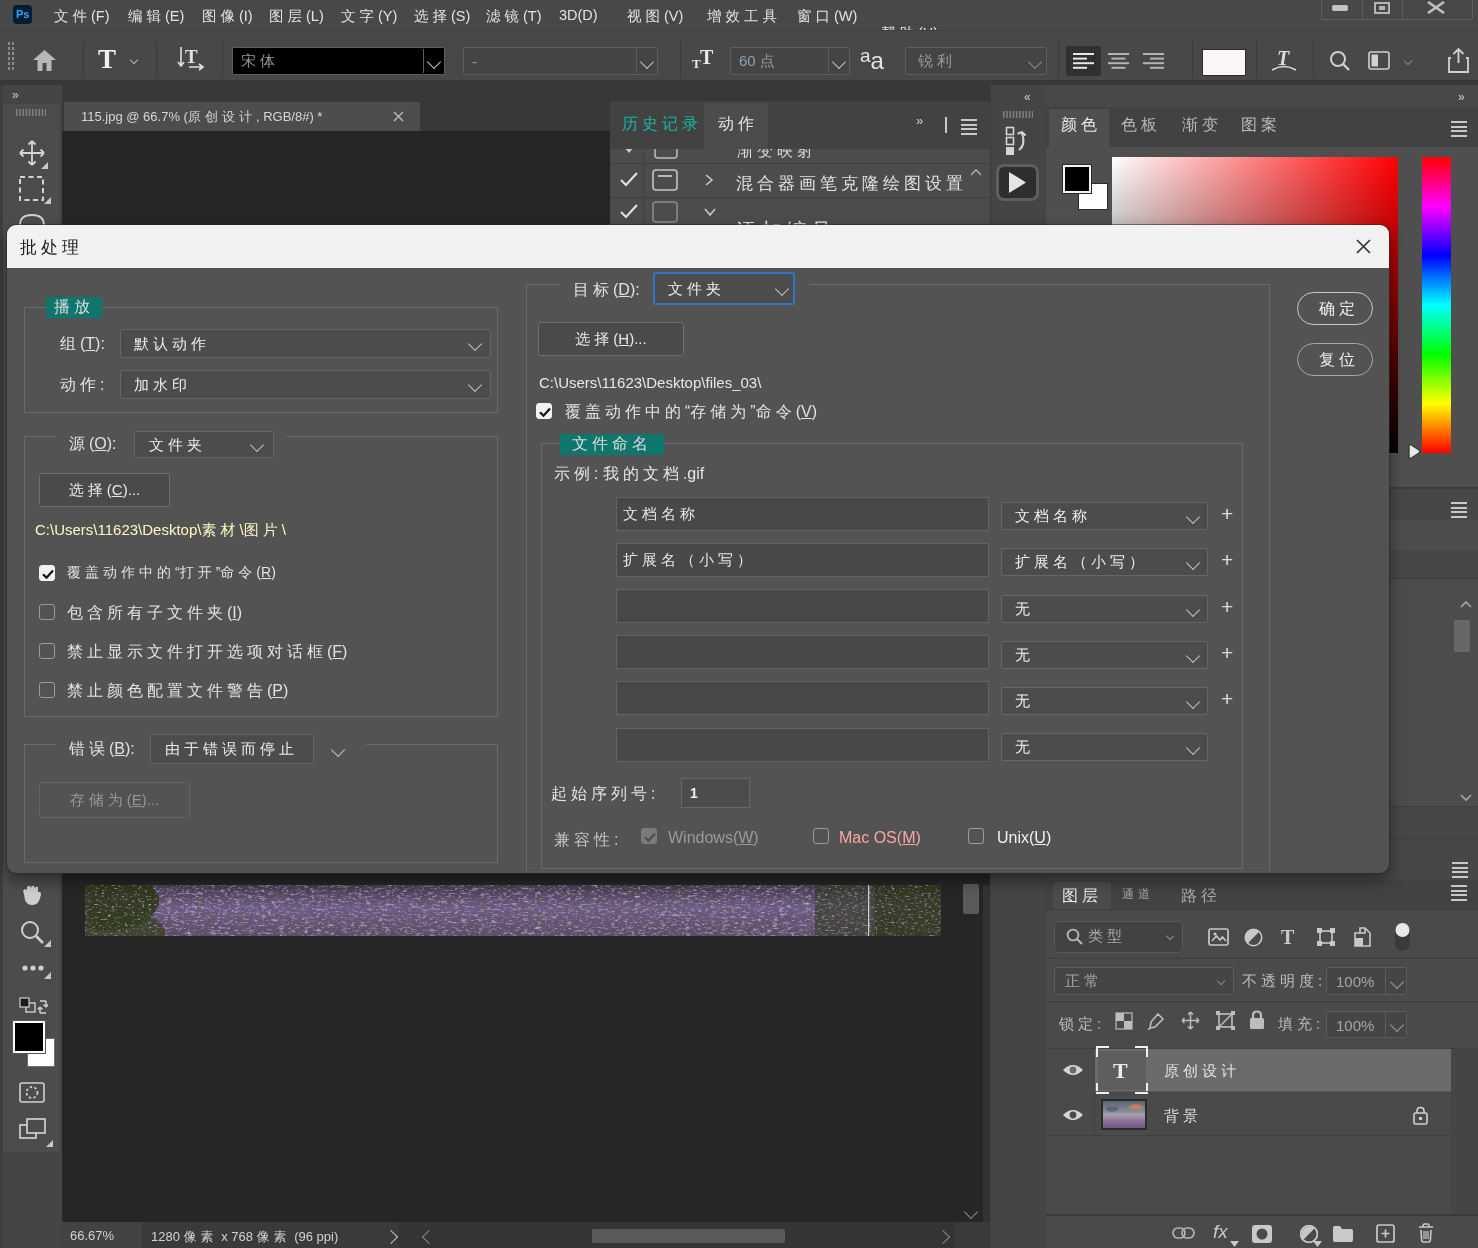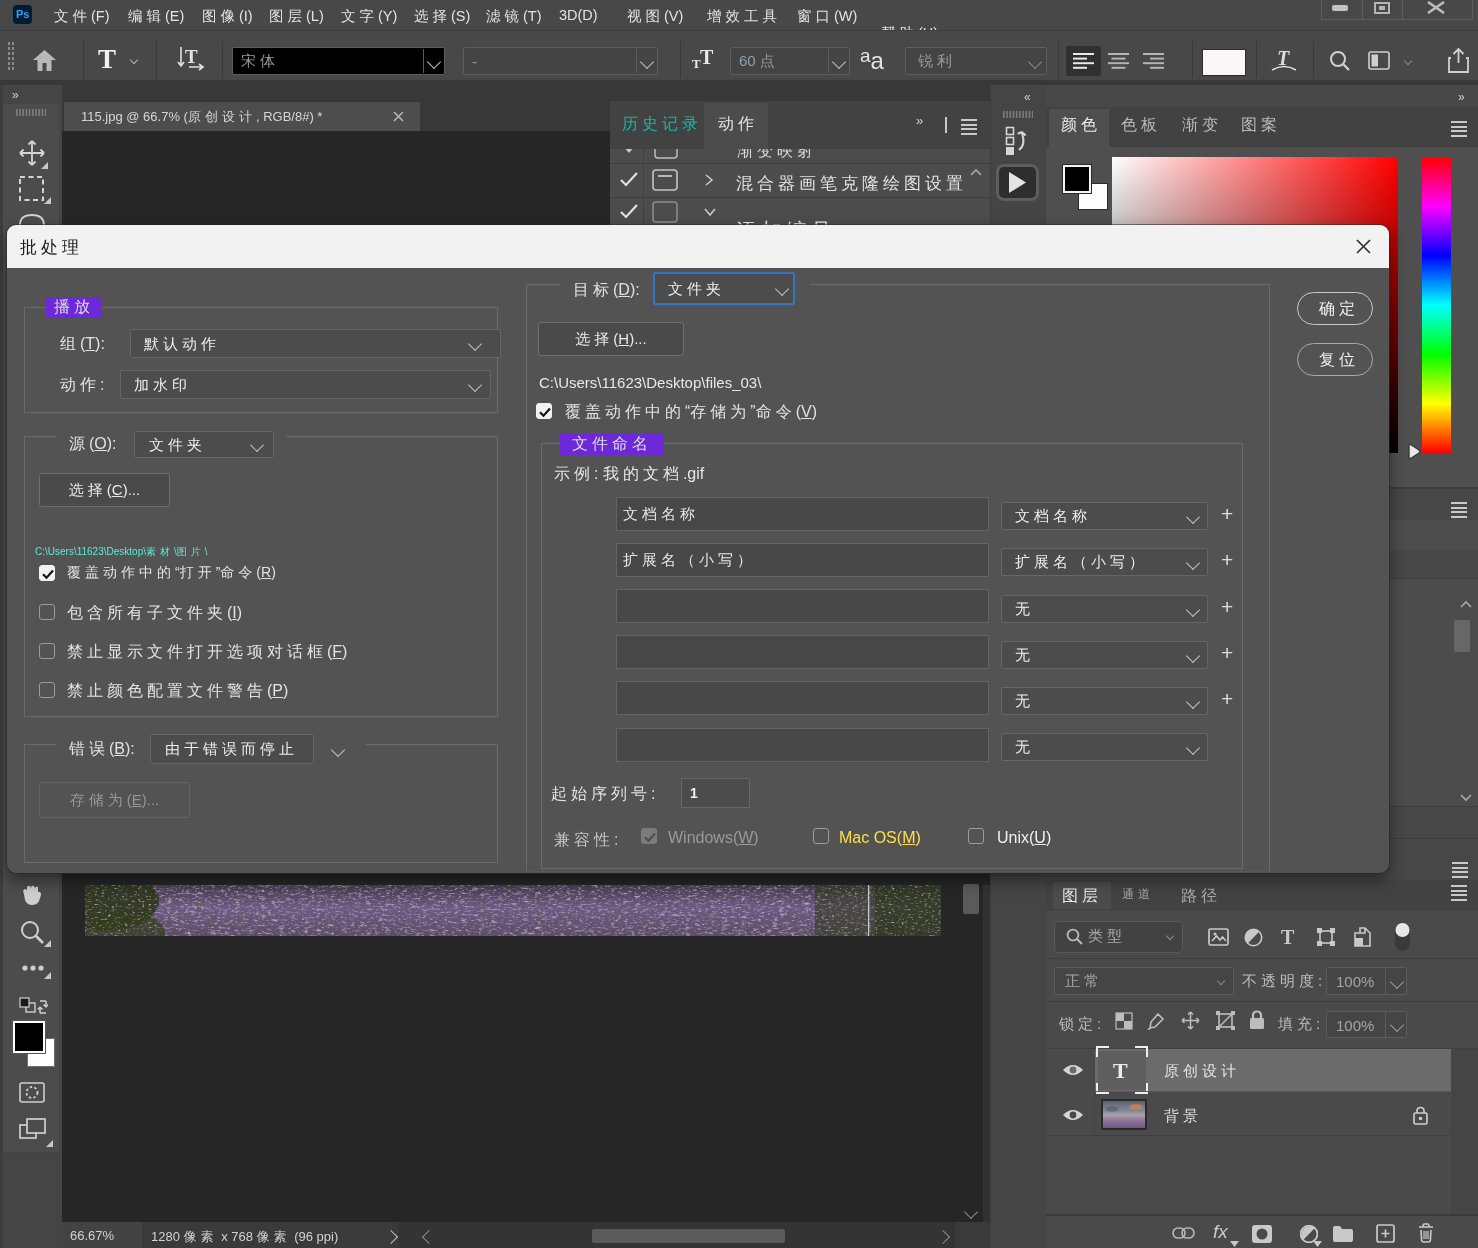--- a/index.html
+++ b/index.html
@@ -3,21 +3,21 @@
 <style>
 html,body{margin:0;padding:0}
 body{width:1478px;height:1248px;position:relative;overflow:hidden;background:#484848;font-family:"Liberation Sans",sans-serif;-webkit-font-smoothing:antialiased}
 .a{position:absolute}
 .tx{position:absolute;white-space:nowrap;color:#e2e2e2}
 .chev{position:absolute;width:9px;height:9px;border-right:1.6px solid #c0c0c0;border-bottom:1.6px solid #c0c0c0;transform:rotate(45deg)}
 .chevs{position:absolute;width:5px;height:5px;border-right:1.4px solid #b4b4b4;border-bottom:1.4px solid #b4b4b4;transform:rotate(45deg)}
 .dd{position:absolute;background:#4c4c4c;border:1px solid #666;border-radius:2px;box-sizing:border-box;color:#ededed;font-size:15px}
 .dd .lb{position:absolute;left:12px;top:50%;transform:translateY(-50%);white-space:nowrap}
 .fs{position:absolute;border:1px solid #6a6a6a;box-sizing:border-box}
-.lg{position:absolute;background:#6d28d9;color:#dcdcdc;white-space:nowrap}
+.lg{position:absolute;background:#0f766e;color:#dcdcdc;white-space:nowrap}
 .cb{position:absolute;width:16px;height:16px;border:1.5px solid #9b9b9b;border-radius:3px;box-sizing:border-box;background:transparent}
 .cb.on{background:#f2f2f2;border-color:#f2f2f2}
 .cb.on svg,.cb.dis svg{position:absolute;left:1px;top:2px}
 .cb.dis{background:#7b7b7b;border-color:#7b7b7b}
 .btn{position:absolute;background:#4a4a4a;border:1px solid #6e6e6e;border-radius:3px;box-sizing:border-box;color:#e8e8e8;font-size:15px;text-align:center}
 .hamb{position:absolute;width:16px;height:12px;border-top:2px solid #c9c9c9;border-bottom:2px solid #c9c9c9}
 .hamb:before{content:"";position:absolute;left:0;right:0;top:3px;height:2px;background:#c9c9c9}
 .hamb:after{content:"";position:absolute;left:0;right:0;top:7px;height:2px;background:#c9c9c9}
 .sep{position:absolute;width:1px;background:#3a3a3a}
 .k{letter-spacing:4px}
@@ -609,38 +609,38 @@
 <div class="a" style="left:7px;top:225px;width:1382px;height:648px;border-radius:9px;background:#535353;box-shadow:0 0 0 1px rgba(42,42,42,.55),0 7px 16px rgba(0,0,0,.45)"></div>
 <div class="a" style="left:7px;top:225px;width:1382px;height:43px;border-radius:9px 9px 0 0;background:#f2f2f2"></div>
 <div class="tx" style="left:20px;top:236px;font-size:17px;color:#1a1a1a"><span class="k">批处理</span></div>
 <svg class="a" style="left:1356px;top:239px" width="15" height="15">
       <path d="M1 1 L14 14 M14 1 L1 14" stroke="#333" stroke-width="1.7"></path>
     </svg>
 
 <div class="fs" style="left:24px;top:307px;width:474px;height:106px"></div>
 <div class="lg" style="left:46px;top:297px;font-size:16px;padding:0 8px"><span class="k">播放</span></div>
 <div class="tx" style="left:60px;top:334px;font-size:16px"><span class="k">组</span>(<u>T</u>):</div>
-<div class="dd" style="left:130px;top:329px;width:371px;height:29px">
+<div class="dd" style="left:120px;top:329px;width:371px;height:29px">
       <span class="lb" style="left:13px"><span class="k">默认动作</span></span>
     </div>
 <div class="chev" style="left:470px;top:339px"></div>
 <div class="tx" style="left:60px;top:375px;font-size:16px"><span class="k">动作</span>:</div>
 <div class="dd" style="left:120px;top:370px;width:371px;height:29px">
       <span class="lb" style="left:13px"><span class="k">加水印</span></span>
     </div>
 <div class="chev" style="left:470px;top:380px"></div>
 <div class="fs" style="left:24px;top:436px;width:474px;height:281px"></div>
 <div class="a" style="left:56px;top:428px;width:230px;height:31px;background:#535353"></div>
 <div class="tx" style="left:69px;top:434px;font-size:16px"><span class="k">源</span>(<u>O</u>):</div>
 <div class="dd" style="left:134px;top:431px;width:140px;height:27px">
       <span class="lb" style="left:14px"><span class="k">文件夹</span></span>
     </div>
 <div class="chev" style="left:252px;top:440px"></div>
 <div class="btn" style="left:39px;top:473px;width:131px;height:34px;line-height:32px"><span class="k">选择</span>(<u>C</u>)...</div>
-<div class="tx" style="left:35px;top:545px;font-size:10px;color:#5eead4">C:\Users\11623\Desktop\<span class="k">素材</span>\<span class="k">图片</span>\</div>
+<div class="tx" style="left:35px;top:521px;font-size:15px;color:#fef9c3">C:\Users\11623\Desktop\<span class="k">素材</span>\<span class="k">图片</span>\</div>
 <div class="cb on" style="left:39px;top:565px">
       <svg width="14" height="12">
         <path d="M2 6.2 L5.5 9.7 L12 2.5" stroke="#161616" stroke-width="2.3" fill="none"></path>
       </svg>
     </div>
 <div class="tx" style="left:67px;top:564px;font-size:14px"><span class="k">覆盖动作中的</span>“<span class="k">打开</span>”<span class="k">命令</span>(<u>R</u>)</div>
 <div class="cb" style="left:39px;top:604px"></div>
 <div class="tx" style="left:67px;top:603px;font-size:16px"><span class="k">包含所有子文件夹</span>(<u>I</u>)</div>
 <div class="cb" style="left:39px;top:643px"></div>
 <div class="tx" style="left:67px;top:642px;font-size:16px"><span class="k">禁止显示文件打开选项对话框</span>(<u>F</u>)</div>
@@ -716,21 +716,21 @@
 <div class="a" style="left:681px;top:778px;width:69px;height:30px;background:#4c4c4c;border:1px solid #666;box-sizing:border-box"></div>
 <div class="tx" style="left:690px;top:785px;font-size:14px;font-weight:bold;color:#f0f0f0">1</div>
 <div class="tx" style="left:554px;top:830px;font-size:16px;color:#c4c4c4"><span class="k">兼容性</span>:</div>
 <div class="cb dis" style="left:641px;top:828px">
       <svg width="14" height="12">
         <path d="M2 6.2 L5.5 9.7 L12 2.5" stroke="#4e4e4e" stroke-width="2.3" fill="none"></path>
       </svg>
     </div>
 <div class="tx" style="left:668px;top:829px;font-size:16px;color:#9a9a9a">Windows(<u>W</u>)</div>
 <div class="cb" style="left:813px;top:828px"></div>
-<div class="tx" style="left:839px;top:829px;font-size:16px;color:#fde047">Mac OS(<u>M</u>)</div>
+<div class="tx" style="left:839px;top:829px;font-size:16px;color:#fca5a5">Mac OS(<u>M</u>)</div>
 <div class="cb" style="left:968px;top:828px"></div>
 <div class="tx" style="left:997px;top:829px;font-size:16px;color:#f2f2f2">Unix(<u>U</u>)</div>
 
 <div class="a" style="left:1297px;top:292px;width:76px;height:33px;border:1.4px solid #c9c9c9;border-radius:17px;box-sizing:border-box"></div>
 <div class="tx" style="left:1319px;top:299px;font-size:16px;color:#f0f0f0"><span class="k">确定</span></div>
 <div class="a" style="left:1297px;top:343px;width:76px;height:33px;border:1.4px solid #a9a9a9;border-radius:17px;box-sizing:border-box"></div>
 <div class="tx" style="left:1319px;top:350px;font-size:16px;color:#f0f0f0"><span class="k">复位</span></div>
 </div>
 
 </body></html>

